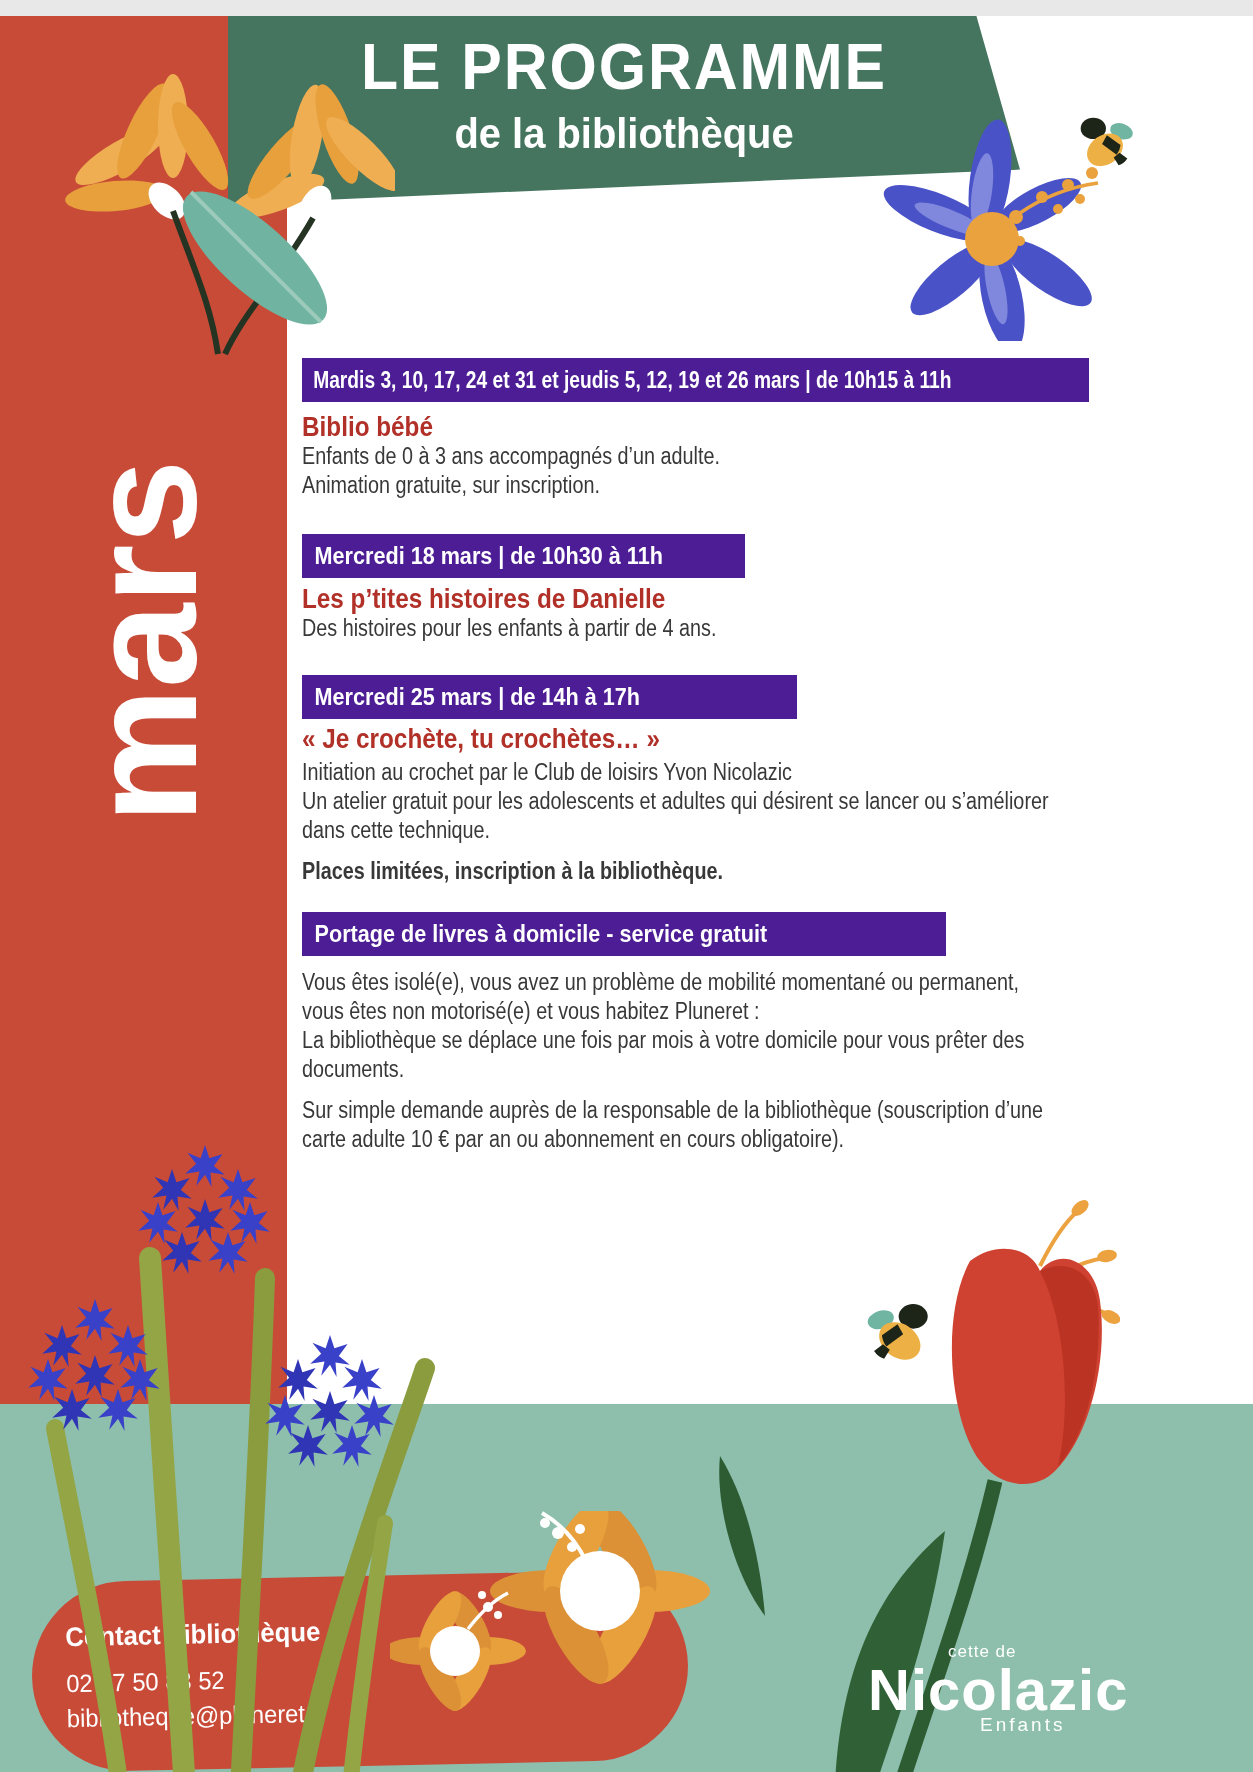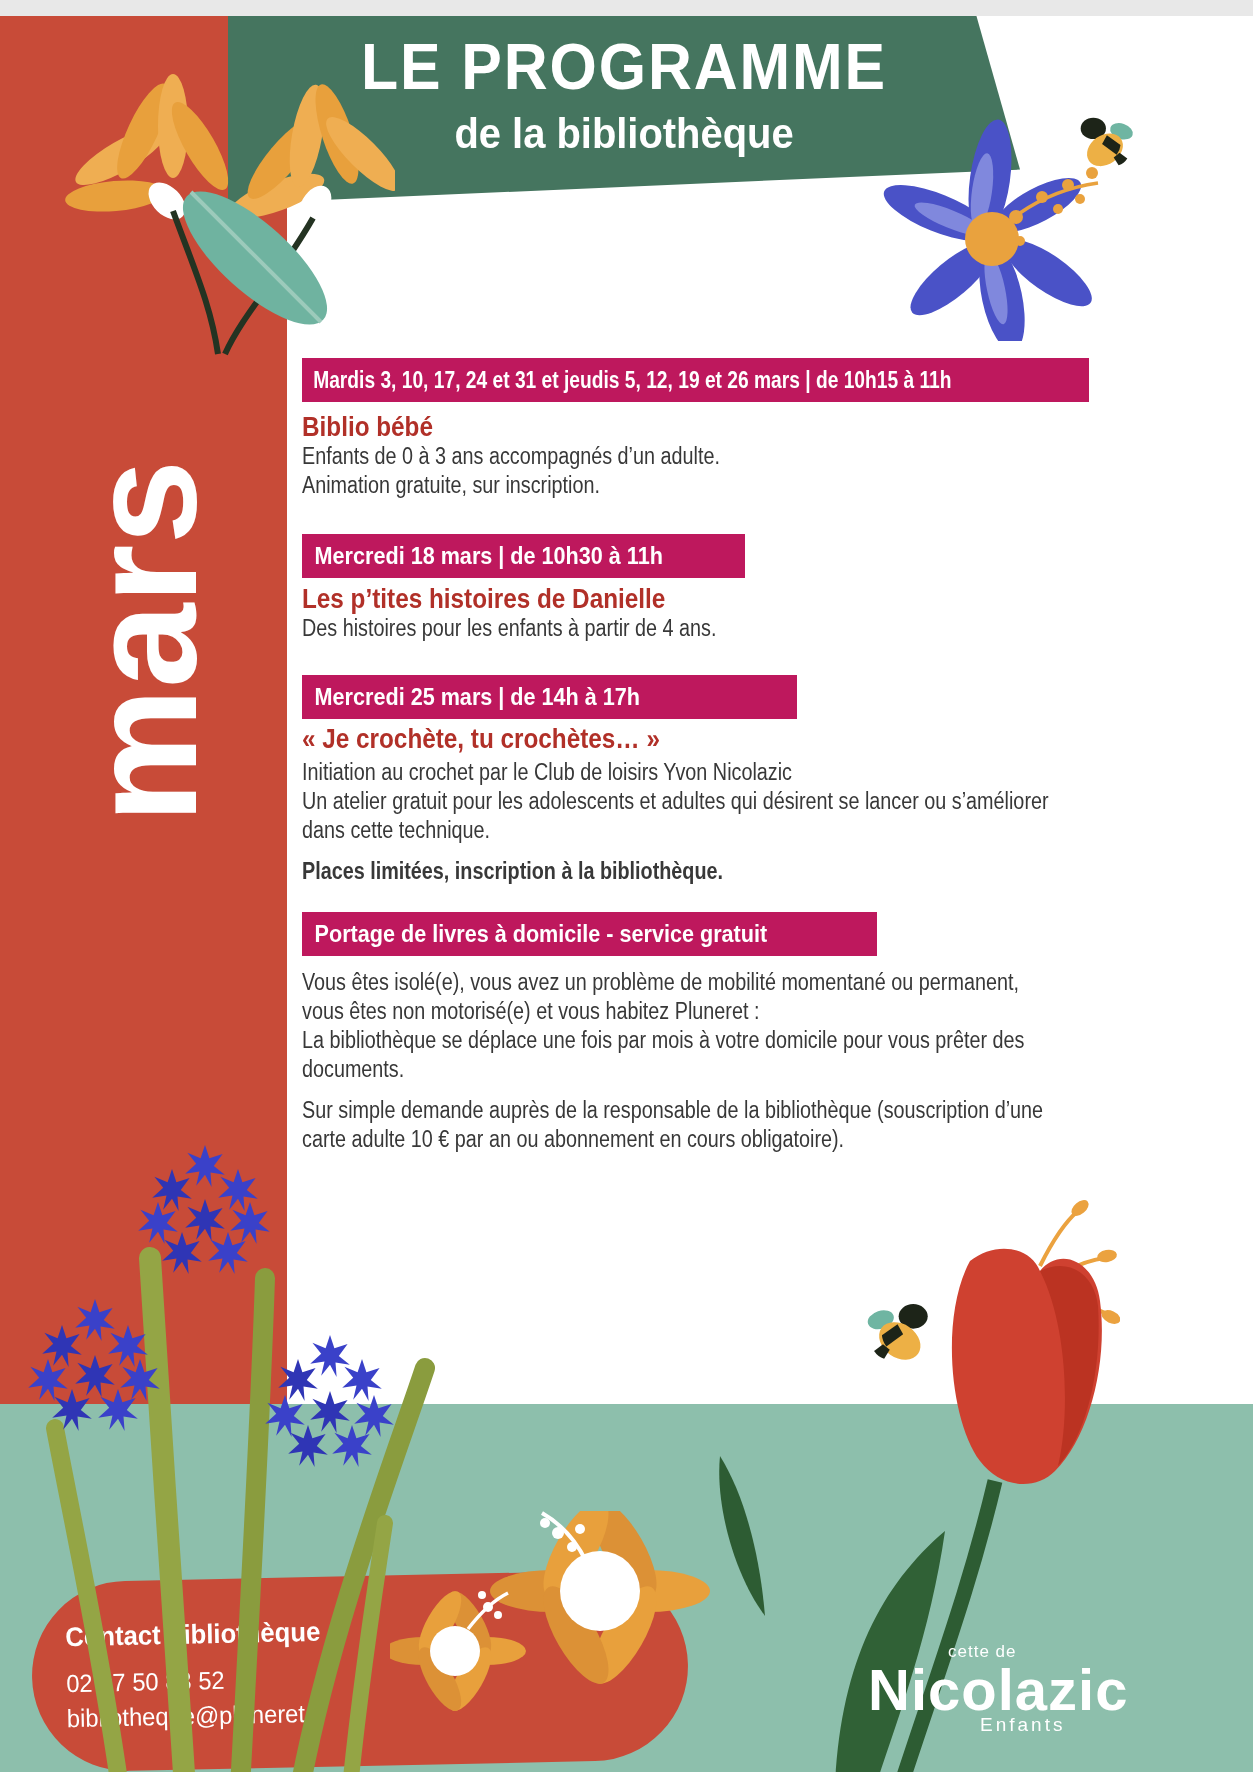--- a/index.html
+++ b/index.html
@@ -17,21 +17,21 @@
     clip-path:polygon(0 0,94.5% 0,100% 80%,0 98%);
     text-align:center;color:#ffffff;
   }
   .banner-title{font-size:64px;font-weight:bold;letter-spacing:2px;margin-top:14px;transform:scaleX(.95);}
   .banner-subtitle{font-size:42px;font-weight:bold;margin-top:6px;transform:scaleX(.95);}
   
   .month-wrap{position:absolute;left:0;top:375px;width:287px;height:500px;display:flex;align-items:center;justify-content:center;z-index:3;}
   .month-wrap span{transform:rotate(-90deg);white-space:nowrap;color:#ffffff;font-size:152px;font-weight:bold;}
   
   .content{position:absolute;left:302px;top:0;width:800px;z-index:4;}
-  .bar{position:absolute;height:44px;background:#be185d;}
+  .bar{position:absolute;height:44px;background:#4c1d95;}
   .bar span{display:inline-block;white-space:nowrap;color:#fff;font-weight:bold;font-size:24px;line-height:44px;padding-left:14px;transform-origin:left center;}
   .s1 .bar span{transform:scaleX(.80);}
   .s2 .bar span,.s3 .bar span{transform:scaleX(.90);}
   .s4 .bar span{transform:scaleX(.90);}
   .ev-title{position:absolute;color:#b13028;font-weight:bold;font-size:27px;white-space:nowrap;transform:scaleX(.90);transform-origin:left top;}
   .body-text{position:absolute;color:#383838;font-size:23px;line-height:29px;white-space:pre;transform:scaleX(.86);transform-origin:left top;}
   .body-note{position:absolute;color:#383838;font-size:23px;font-weight:bold;white-space:pre;transform:scaleX(.86);transform-origin:left top;}
   
   .blob{position:absolute;left:32px;top:1560px;width:656px;height:190px;background:#c84b38;border-radius:96px;transform:rotate(-1.2deg);z-index:2;}
   .blob-inner{position:absolute;left:34px;top:40px;color:#fff;}
@@ -153,21 +153,21 @@
         <span>Mercredi 25 mars | de 14h à 17h</span>
       </div>
       <div class="ev-title" style="left:0;top:708px">« Je crochète, tu crochètes… »</div>
       <div class="body-text" style="left:0;top:742px">Initiation au crochet par le Club de loisirs Yvon Nicolazic
 Un atelier gratuit pour les adolescents et adultes qui désirent se lancer ou s’améliorer
 dans cette technique.</div>
       <div class="body-note" style="left:0;top:842px">Places limitées, inscription à la bibliothèque.</div>
     </div>
 
     <div class="section s4">
-      <div class="bar" style="left:0;top:896px;width:575px">
+      <div class="bar" style="left:0;top:896px;width:644px">
         <span>Portage de livres à domicile - service gratuit</span>
       </div>
       <div class="body-text" style="left:0;top:952px">Vous êtes isolé(e), vous avez un problème de mobilité momentané ou permanent,
 vous êtes non motorisé(e) et vous habitez Pluneret :
 La bibliothèque se déplace une fois par mois à votre domicile pour vous prêter des
 documents.</div>
       <div class="body-text" style="left:0;top:1080px">Sur simple demande auprès de la responsable de la bibliothèque (souscription d’une
 carte adulte 10 € par an ou abonnement en cours obligatoire).</div>
     </div>
 

